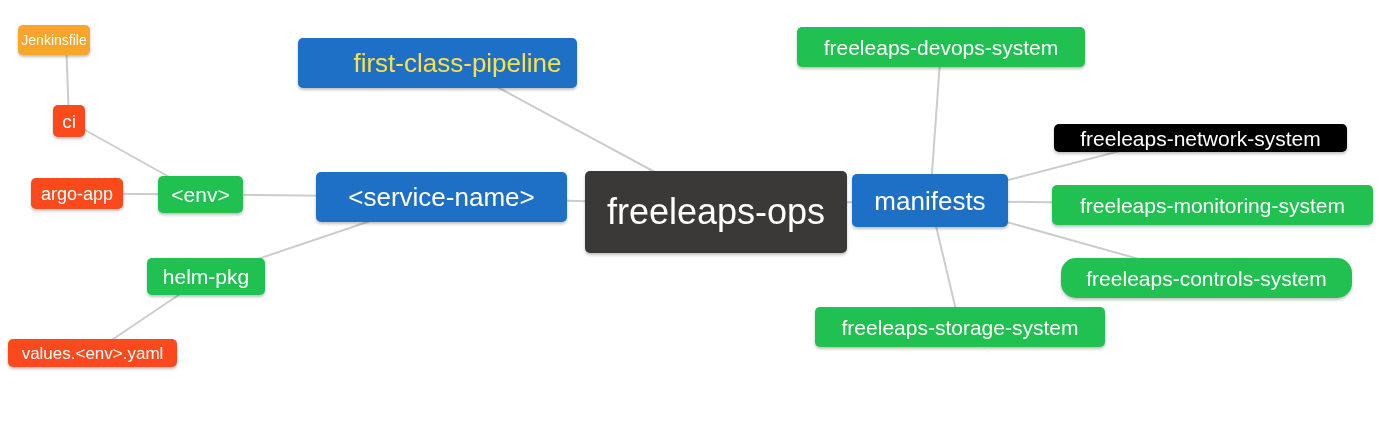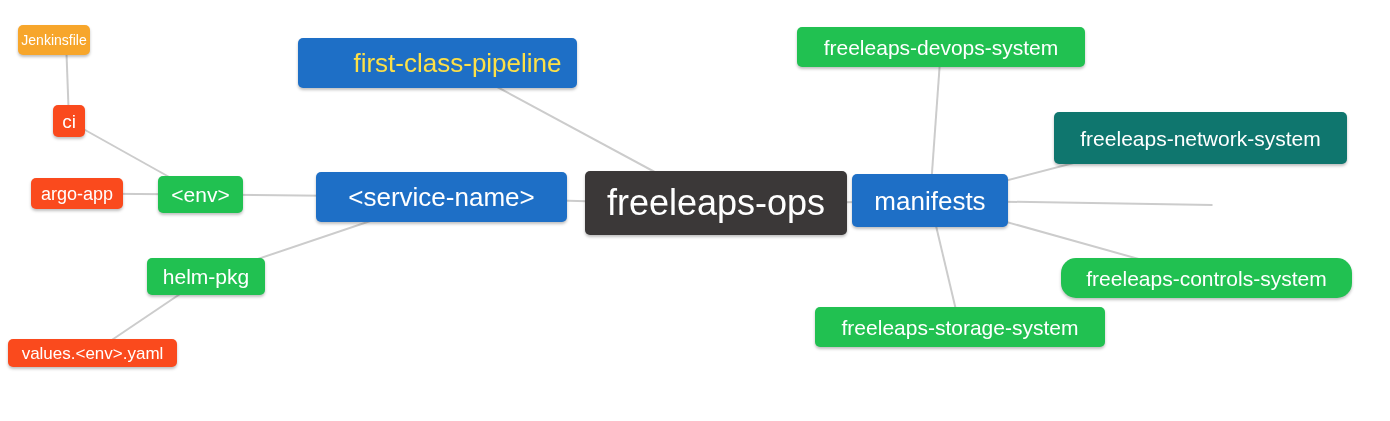--- a/index.html
+++ b/index.html
@@ -65,20 +65,21 @@
     </svg>
   <div class="nodes-layer">
       <div class="node" style="left: 18px; top: 25px; width: 72px; height: 30px; font-size: 14px; background: rgb(247, 166, 43); color: rgb(255, 255, 255);">Jenkinsfile</div>
       <div class="node" style="left: 53px; top: 105px; width: 32px; height: 32px; font-size: 19px; background: rgb(250, 74, 29); color: rgb(255, 255, 255);">ci</div>
       <div class="node" style="left: 31px; top: 178px; width: 92px; height: 31px; font-size: 18px; background: rgb(250, 74, 29); color: rgb(255, 255, 255);">argo-app</div>
       <div class="node" style="left: 158px; top: 176px; width: 85px; height: 37px; font-size: 21px; background: rgb(33, 193, 81); color: rgb(255, 255, 255);">&lt;env&gt;</div>
       <div class="node" style="left: 147px; top: 258px; width: 118px; height: 37px; font-size: 21px; background: rgb(33, 193, 81); color: rgb(255, 255, 255);">helm-pkg</div>
       <div class="node" style="left: 8px; top: 339px; width: 169px; height: 28px; font-size: 17px; background: rgb(250, 74, 29); color: rgb(255, 255, 255);">values.&lt;env&gt;.yaml</div>
       <div class="node" style="left: 298px; top: 38px; width: 279px; height: 50px; font-size: 26px; background: rgb(30, 111, 198); color: #fde047; padding-left: 40px;">first-class-pipeline</div>
       <div class="node" style="left: 316px; top: 172px; width: 251px; height: 50px; font-size: 26px; background: rgb(30, 111, 198); color: rgb(255, 255, 255);">&lt;service-name&gt;</div>
-      <div class="node" style="left: 585px; top: 171px; width: 262px; height: 64px; font-size: 36px; background: rgb(59, 56, 56); color: rgb(255, 255, 255);">freeleaps-ops</div>
+      <div class="node" style="left: 585px; top: 171px; width: 262px; height: 82px; font-size: 36px; background: rgb(59, 56, 56); color: rgb(255, 255, 255);">freeleaps-ops</div>
       <div class="node" style="left: 852px; top: 174px; width: 156px; height: 53px; font-size: 26px; background: rgb(30, 111, 198); color: rgb(255, 255, 255);">manifests</div>
       <div class="node" style="left: 797px; top: 27px; width: 288px; height: 40px; font-size: 21px; background: rgb(33, 193, 81); color: rgb(255, 255, 255);">freeleaps-devops-system</div>
-      <div class="node" style="left: 1054px; top: 112px; width: 293px; height: 52px; font-size: 21px; background: #0f766e; color: rgb(255, 255, 255);">freeleaps-network-system</div>
+      <div class="node" style="left: 1054px; top: 124px; width: 293px; height: 28px; font-size: 21px; background: #000000; color: rgb(255, 255, 255);">freeleaps-network-system</div>
+      <div class="node" style="left: 1052px; top: 185px; width: 321px; height: 40px; font-size: 21px; background: rgb(33, 193, 81); color: rgb(255, 255, 255);">freeleaps-monitoring-system</div>
       <div class="node" style="left: 1061px; top: 258px; width: 291px; height: 40px; font-size: 21px; background: rgb(33, 193, 81); color: rgb(255, 255, 255); border-radius: 15px;">freeleaps-controls-system</div>
       <div class="node" style="left: 815px; top: 307px; width: 290px; height: 40px; font-size: 21px; background: rgb(33, 193, 81); color: rgb(255, 255, 255);">freeleaps-storage-system</div>
     </div>
 </div>
 
 </body></html>

